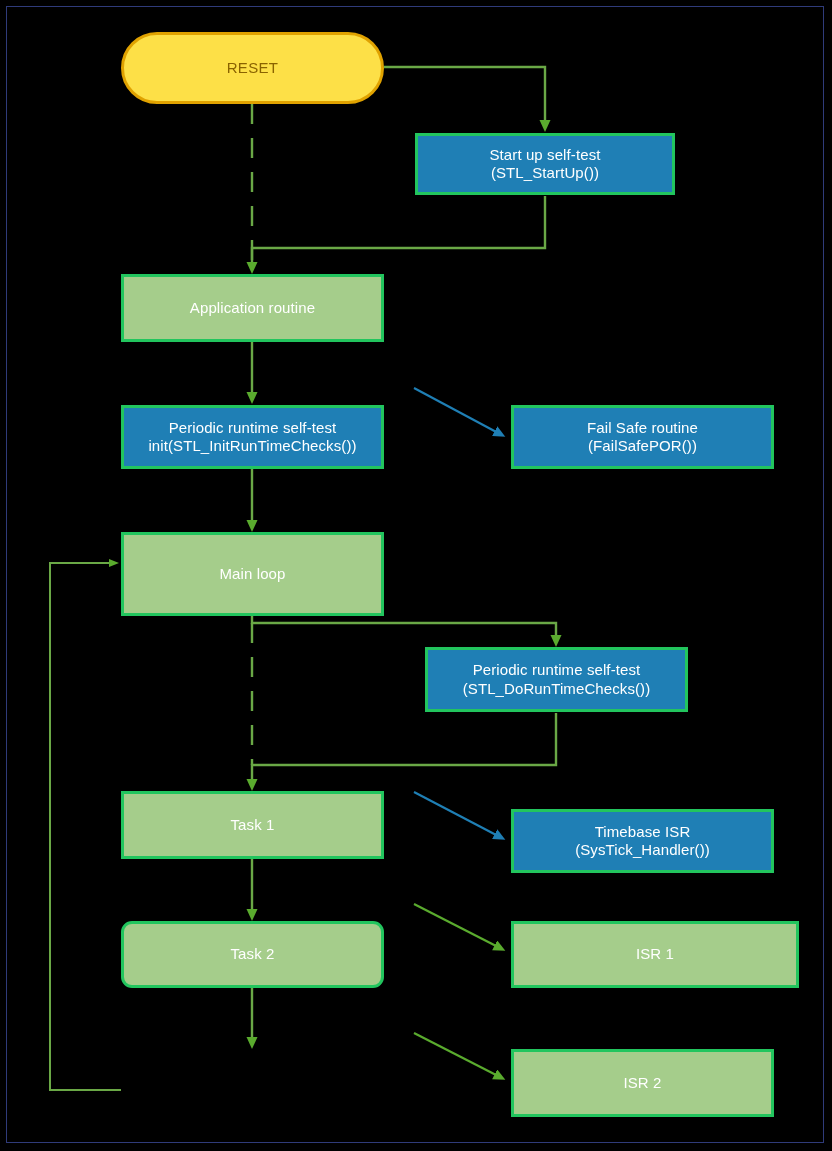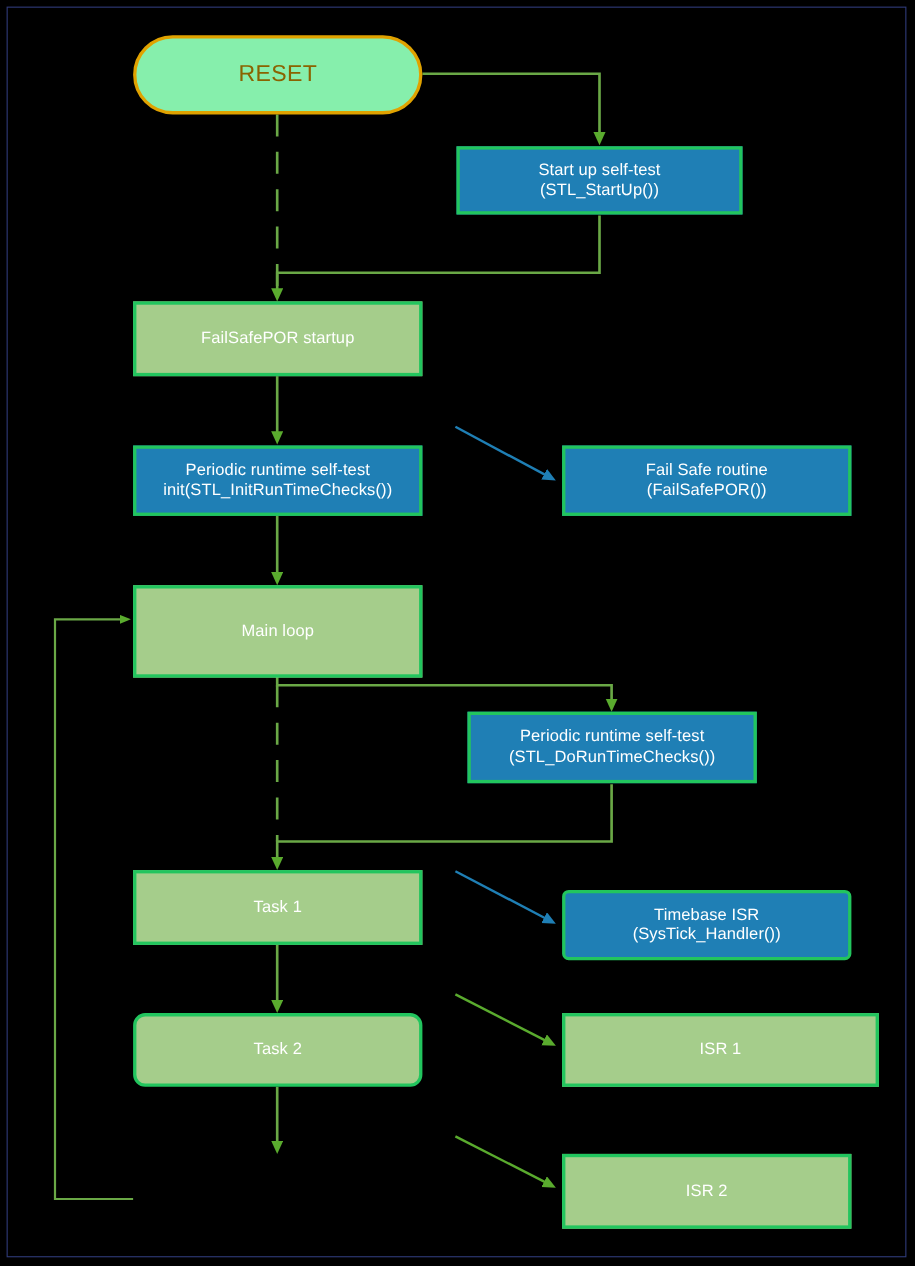--- a/index.html
+++ b/index.html
@@ -36,25 +36,25 @@
     color:#ffffff;
     line-height:1.22;
     white-space:pre-line;
     border:3px solid #22c55e;
     font-size:15px;
     letter-spacing:.1px;
   }
   .node.blue{ background:#1f7fb5; }
   .node.green{ background:#a5cd8b; }
   .node.terminator{
-    background:#86efac;
+    background:#fde047;
     border:3px solid #e0a200;
     border-radius:42px;
     color:#8a6300;
-    font-size:21px;
+    font-size:15px;
     letter-spacing:.3px;
   }
 </style>
 </head>
 <body>
 
 <div id="page">
 
   <svg id="svg-layer" viewBox="0 0 832 1151" xmlns="http://www.w3.org/2000/svg">
     <defs>
@@ -128,36 +128,36 @@
     <g>
       <path d="M121,1090 L50,1090 L50,563 L114,563" fill="none" stroke="#6aa846" stroke-width="2" marker-end="url(#arrow-green)"></path>
     </g>
   </svg>
 
   <div class="node terminator" style="left:121px; top:32px; width:263px; height:72px;">RESET</div>
 
   <div class="node blue" style="left:415px; top:133px; width:260px; height:62px;">Start up self-test
 (STL_StartUp())</div>
 
-  <div class="node green" style="left:121px; top:274px; width:263px; height:68px;">FailSafePOR startup</div>
+  <div class="node green" style="left:121px; top:274px; width:263px; height:68px;">Application routine</div>
 
   <div class="node blue" style="left:121px; top:405px; width:263px; height:64px;">Periodic runtime self-test
 init(STL_InitRunTimeChecks())</div>
 
   <div class="node blue" style="left:511px; top:405px; width:263px; height:64px;">Fail Safe routine
 (FailSafePOR())</div>
 
   <div class="node green" style="left:121px; top:532px; width:263px; height:84px;">Main loop</div>
 
   <div class="node blue" style="left:425px; top:647px; width:263px; height:65px;">Periodic runtime self-test
 (STL_DoRunTimeChecks())</div>
 
   <div class="node green" style="left:121px; top:791px; width:263px; height:68px;">Task 1</div>
 
-  <div class="node blue" style="left:511px; top:809px; width:263px; height:64px;border-radius:6px;">Timebase ISR
+  <div class="node blue" style="left:511px; top:809px; width:263px; height:64px;">Timebase ISR
 (SysTick_Handler())</div>
 
   <div class="node green" style="left:121px; top:921px; width:263px; height:67px;border-radius:11px;">Task 2</div>
 
   <div class="node green" style="left:511px; top:921px; width:288px; height:67px;">ISR  1</div>
 
 
   <div class="node green" style="left:511px; top:1049px; width:263px; height:68px;">ISR  2</div>
 
   <div id="frame"></div>

